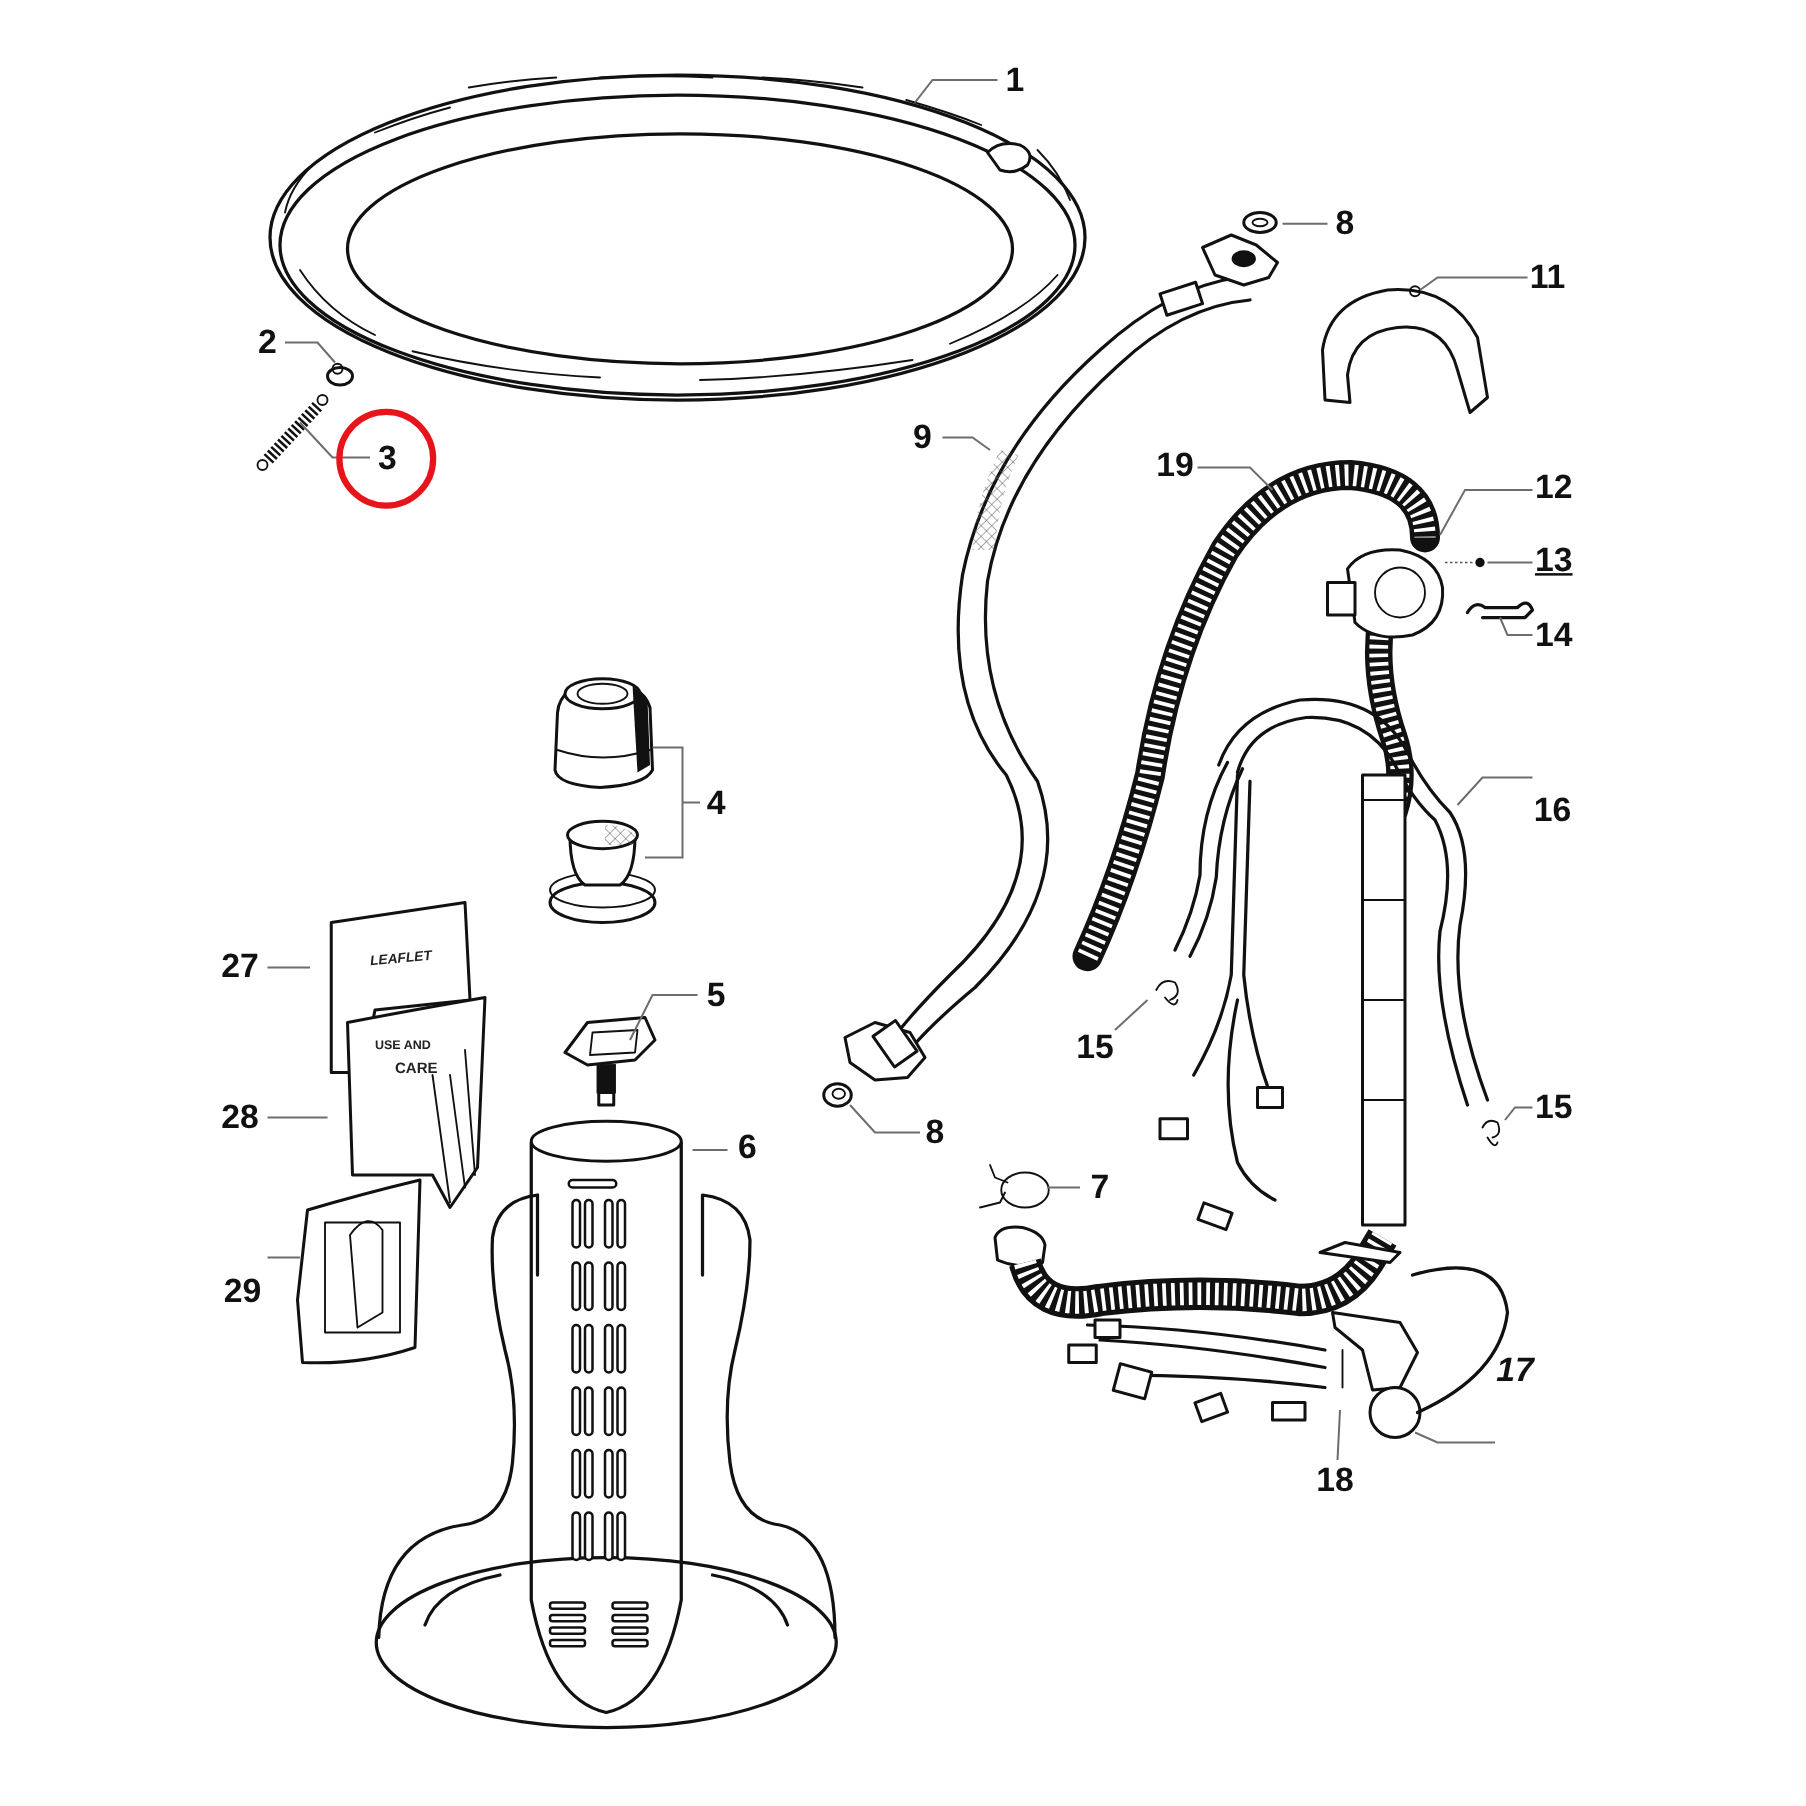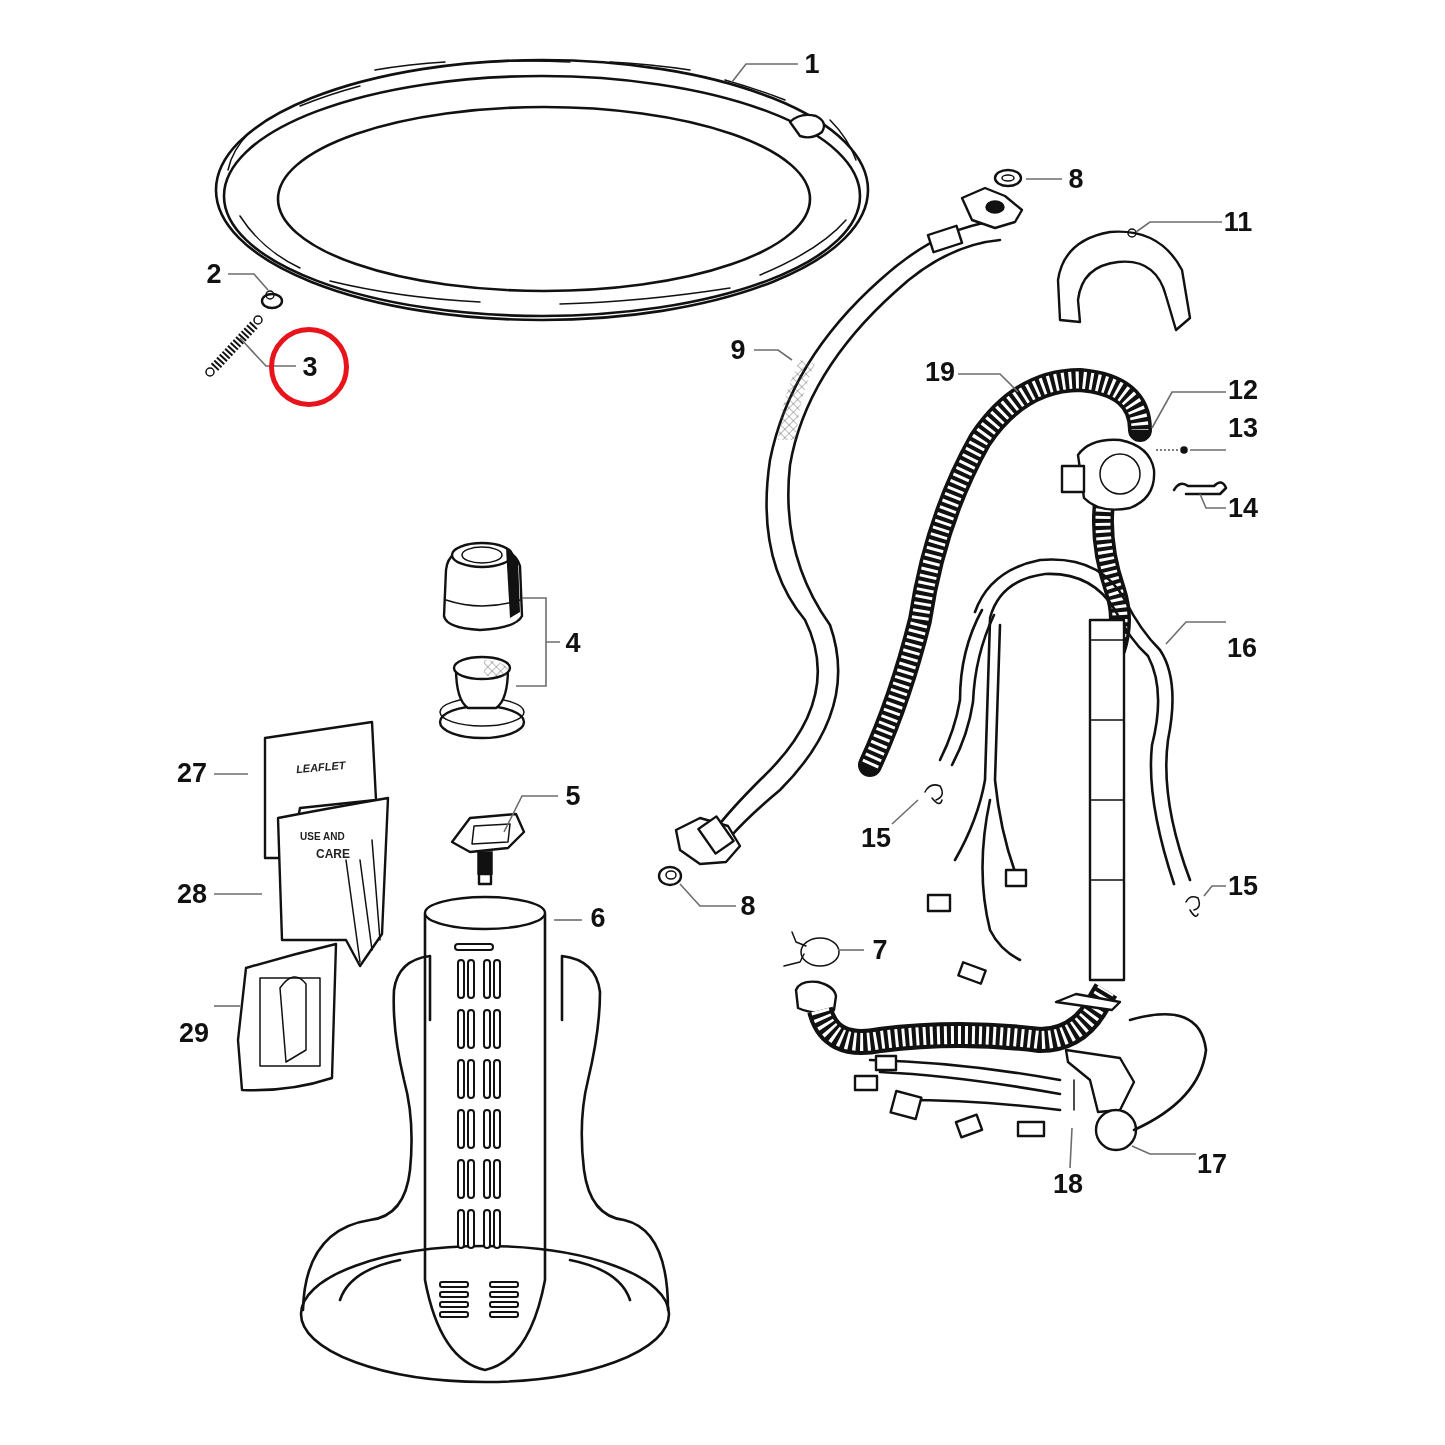--- a/index.html
+++ b/index.html
@@ -274,24 +274,24 @@
   <div class="callout-num" style="left:310px;  top:367px;">3</div>
   <div class="callout-num" style="left:573px;  top:643px;">4</div>
   <div class="callout-num" style="left:573px;  top:796px;">5</div>
   <div class="callout-num" style="left:598px;  top:918px;">6</div>
   <div class="callout-num" style="left:880px;  top:950px;">7</div>
   <div class="callout-num" style="left:1076px; top:179px;">8</div>
   <div class="callout-num" style="left:748px;  top:906px;">8</div>
   <div class="callout-num" style="left:738px;  top:350px;">9</div>
   <div class="callout-num" style="left:1238px; top:222px;text-align:center;">11</div>
   <div class="callout-num" style="left:1243px; top:390px;">12</div>
-  <div class="callout-num" style="left:1243px; top:428px;">13</div>
+  <div class="callout-num" style="left:1243px; top:448px;text-decoration:underline;">13</div>
   <div class="callout-num" style="left:1243px; top:508px;">14</div>
   <div class="callout-num" style="left:876px;  top:838px;">15</div>
   <div class="callout-num" style="left:1243px; top:886px;">15</div>
   <div class="callout-num" style="left:1242px; top:648px;">16</div>
-  <div class="callout-num" style="left:1212px; top:1164px;">17</div>
+  <div class="callout-num" style="left:1212px; top:1096px;font-style:italic;">17</div>
   <div class="callout-num" style="left:1068px; top:1184px;">18</div>
   <div class="callout-num" style="left:940px;  top:372px;">19</div>
   <div class="callout-num" style="left:192px;  top:773px;">27</div>
   <div class="callout-num" style="left:192px;  top:894px;">28</div>
   <div class="callout-num" style="left:194px;  top:1005px;margin-top:28px;">29</div>
 </div>
 
 </body></html>

